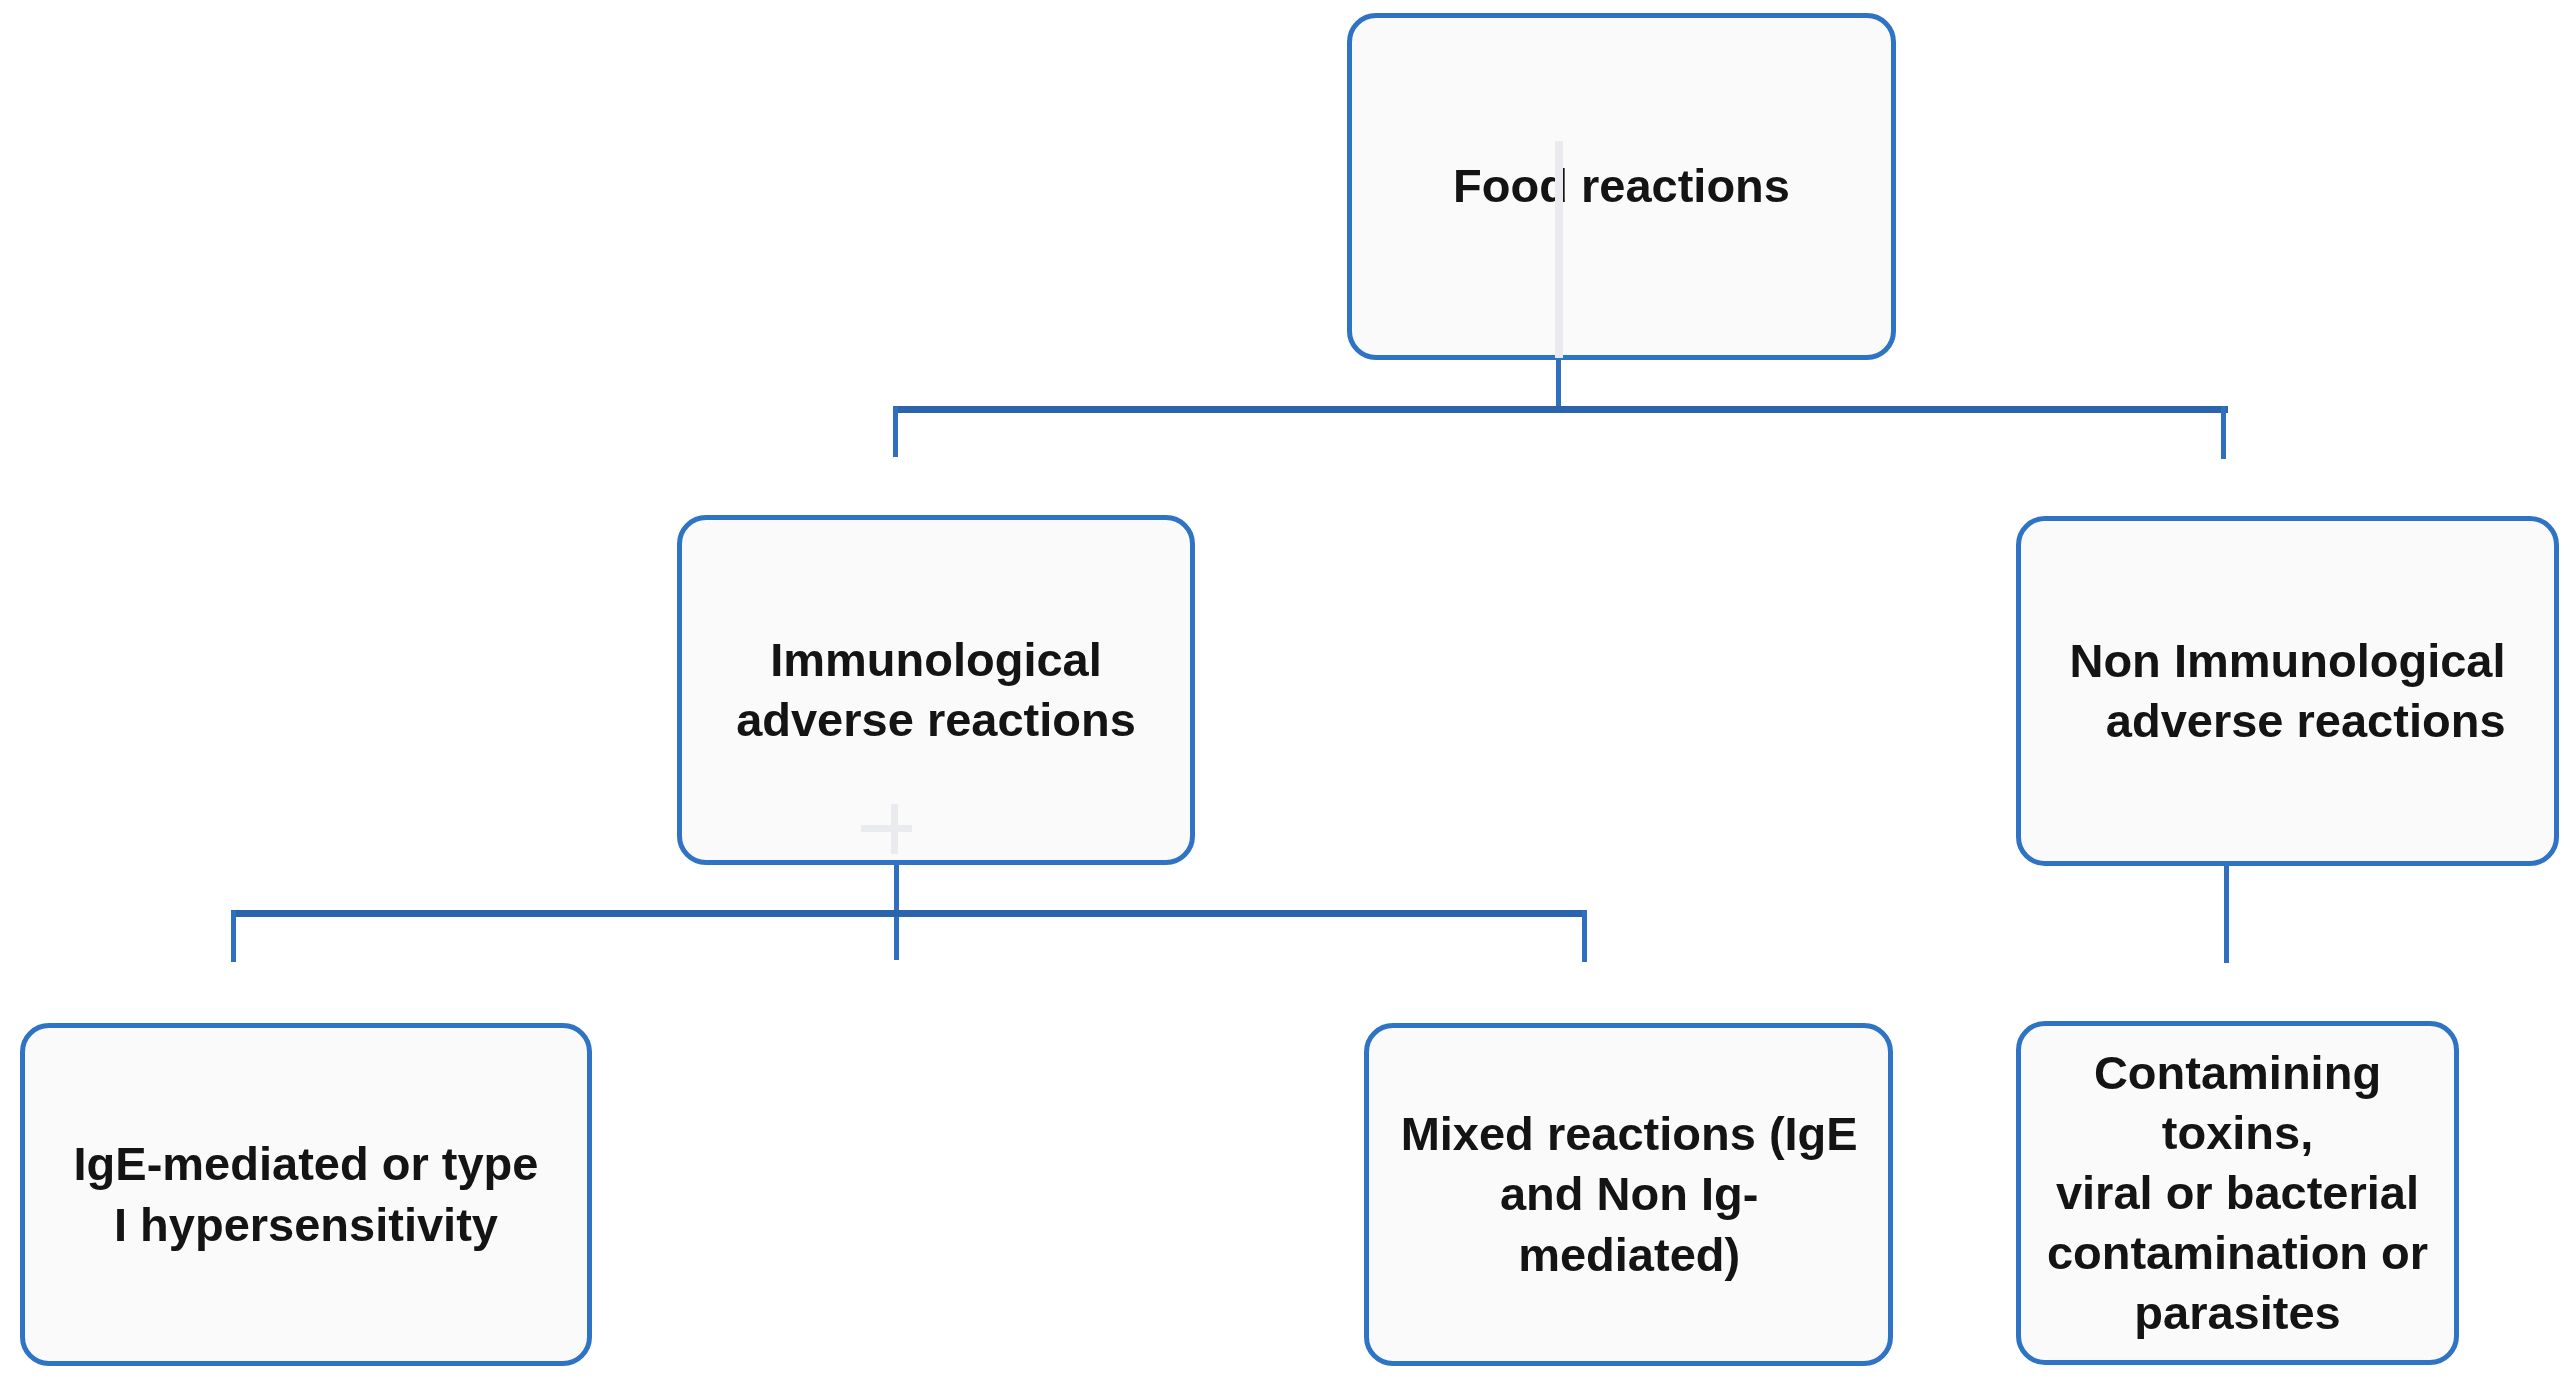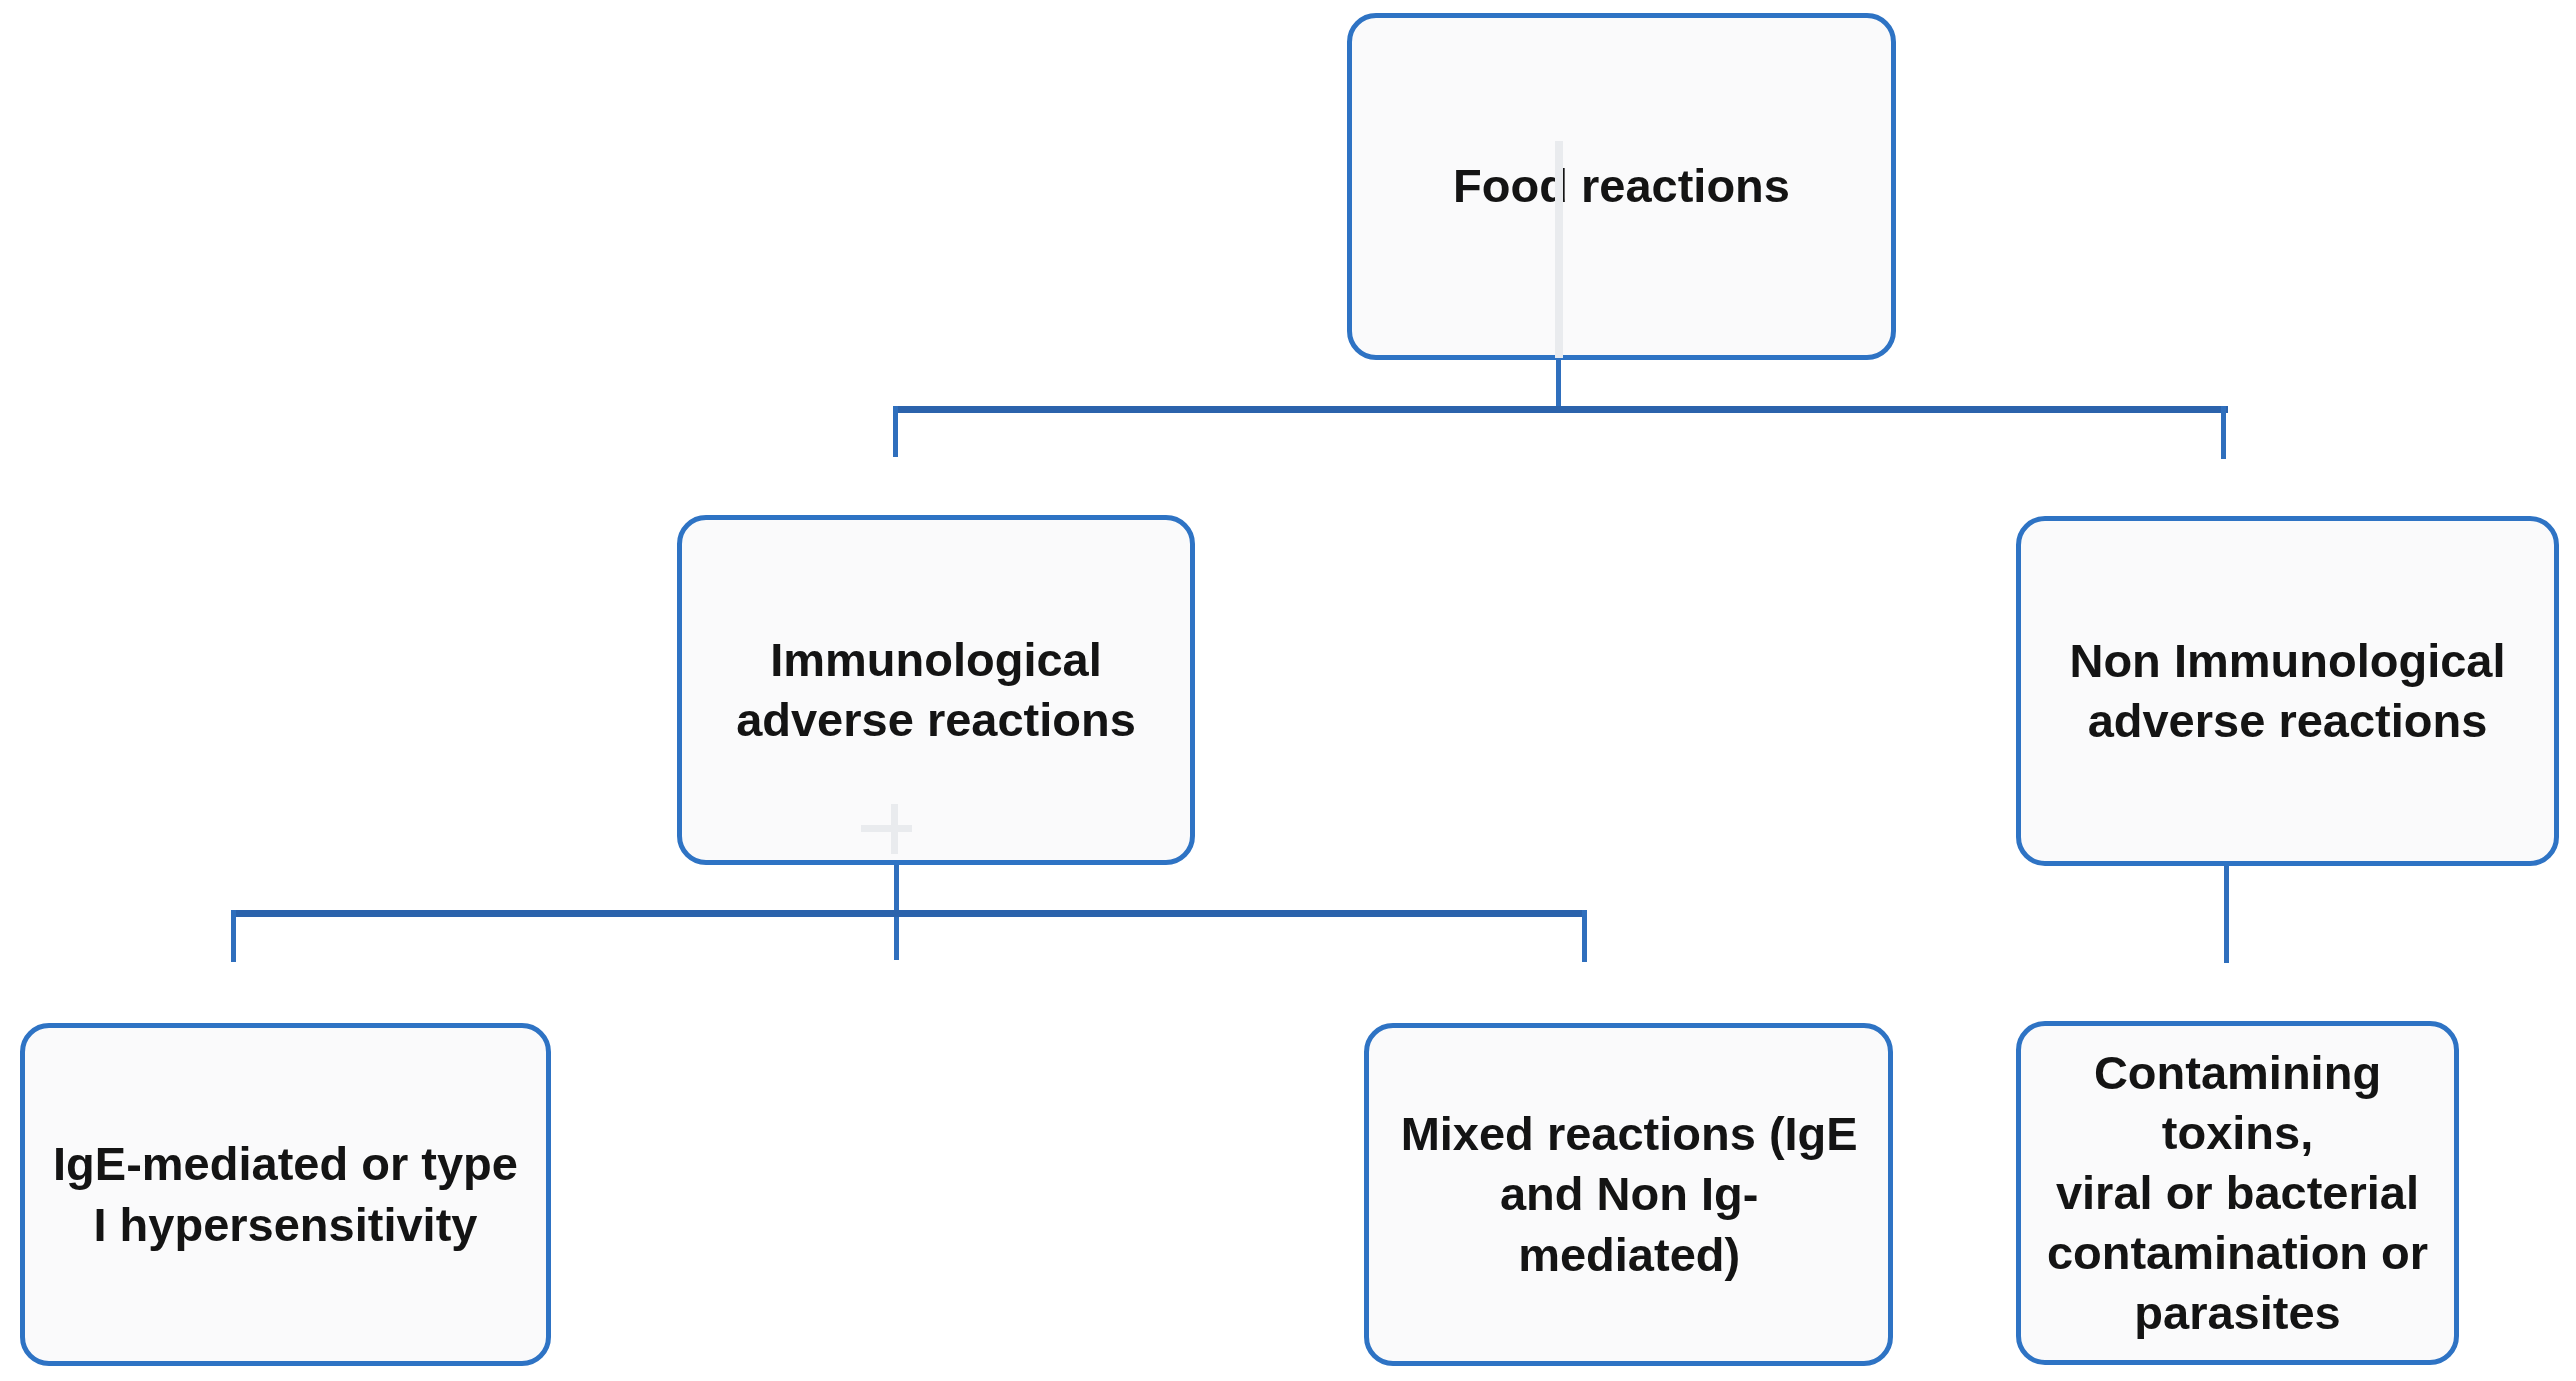--- a/index.html
+++ b/index.html
@@ -43,22 +43,22 @@
   }
   .connector { position: absolute; background: var(--connector); z-index: 2; }
   .connector.trunk { background: var(--connector-trunk); }
   .vline { width: 5.1px; }
   .hline { height: 6.6px; }
   .artifact { position: absolute; background: var(--artifact); z-index: 3; }
 
   
   #box-food        { left: 1347px; top:   12.5px; width: 549px; height: 347px; }
   #box-immuno      { left:  677px; top:  515px; width: 518px; height: 350px; }
-  #box-nonimmuno   { left: 2016px; top:  516px; width: 543px; height: 350px; }
-  #box-ige         { left:   20px; top: 1023px; width: 531px; height: 343px; }
+  #box-nonimmuno   { left: 2016px; top:  516px; width: 543px; height: 350px; text-align: right; }
+  #box-ige         { left:   20px; top: 1023px; width: 572px; height: 343px; }
   #box-nonige      { left:  703px; top: 1023px; width: 526px; height: 343px; }
   #box-mixed       { left: 1364px; top: 1023px; width: 529px; height: 343px; padding-left: 13px; }
   #box-contam      { left: 2016px; top: 1021px; width: 443px; height: 344px; }
 
   
   #v-root          { left: 1556px; top:  360px; height:  50px; }
   #h-level1        { left: 893px; top:  406px; width: 1335px; }
   #v-level1-left   { left: 893px; top:  406px; height:  51px; }
   #v-level1-right  { left: 2221px; top:  406px; height:  53px; }
   #v-immuno-drop   { left: 894px; top: 865px; height: 95px; }

